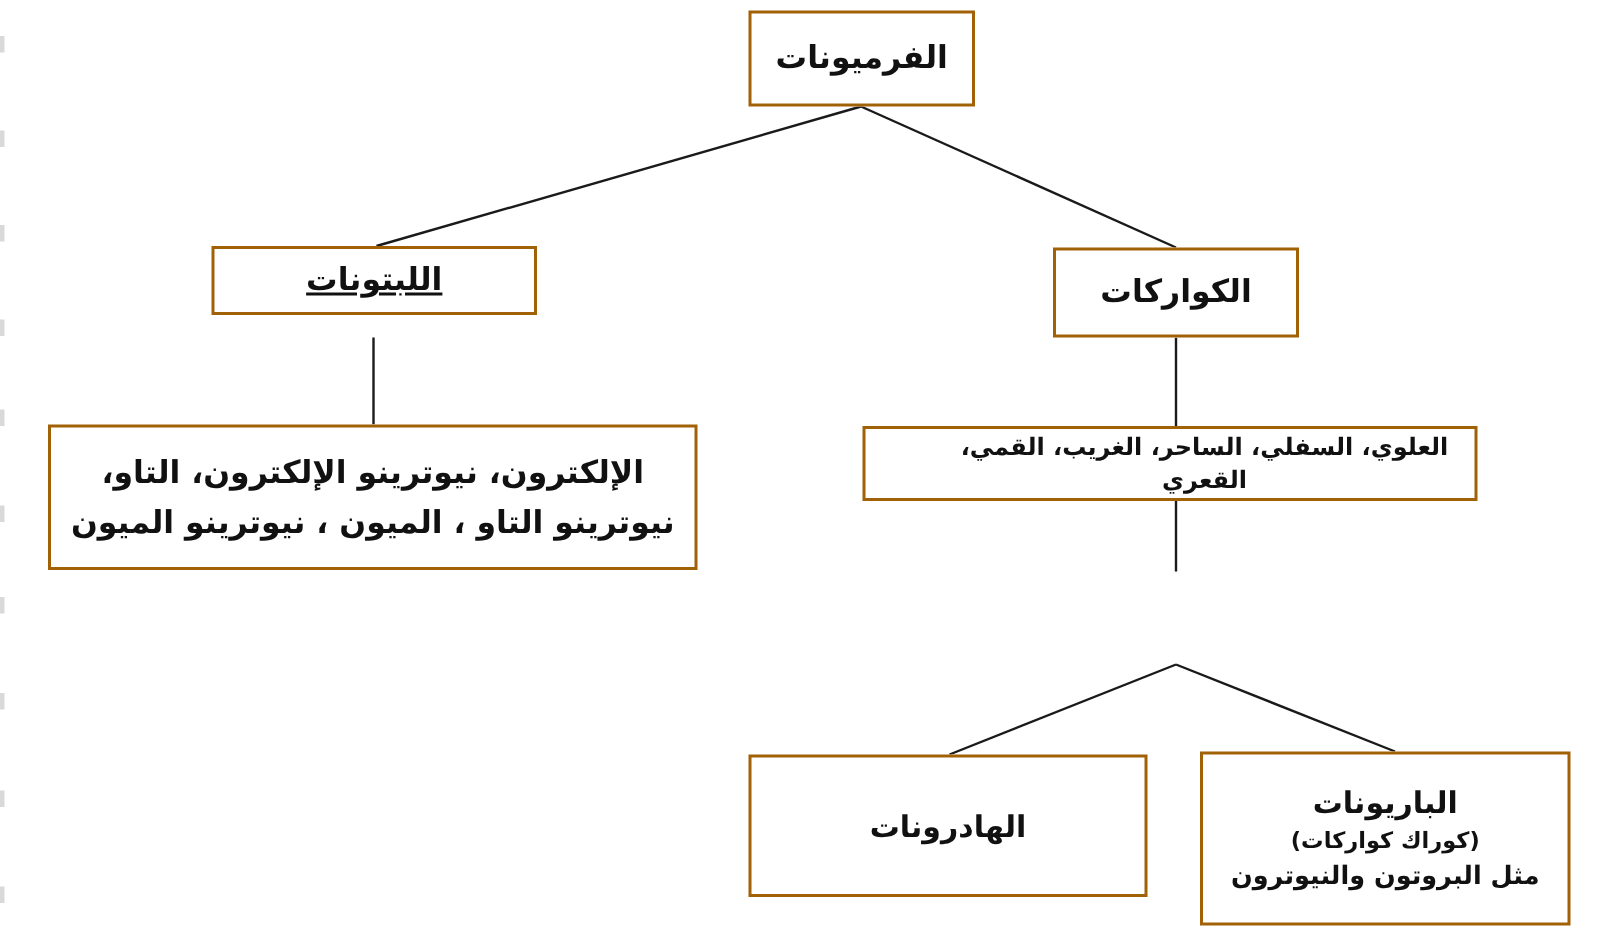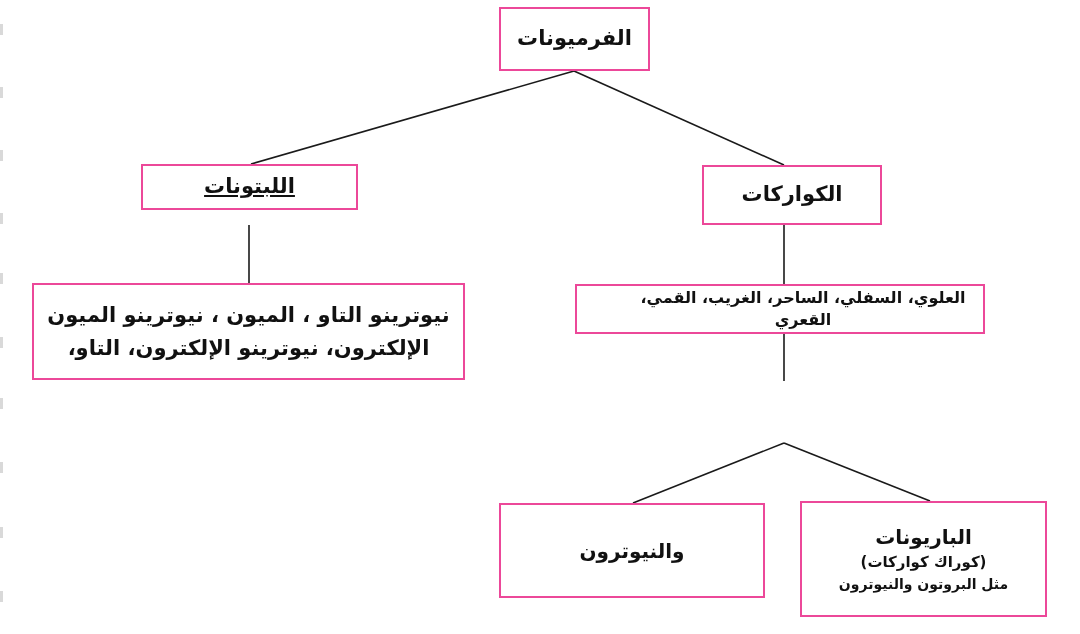--- a/index.html
+++ b/index.html
@@ -16,42 +16,42 @@
 
   .connectors {
     position: absolute;
     left: 0; top: 0;
     width: 1080px; height: 634px;
     pointer-events: none;
   }
 
   .node {
     position: absolute;
-    border: 2px solid #ec4899;
+    border: 2px solid #a16207;
     background: #ffffff;
     display: flex;
     flex-direction: column;
     align-items: center;
     justify-content: center;
     direction: rtl;
     text-align: center;
     color: #111111;
     font-weight: bold;
     line-height: 1.4;
   }
 
   .node .t-lg  { font-size: 21px; }
   .node .t-md  { font-size: 20px; }
   .node .t-sm  { font-size: 16px; margin-left: 46px; }
-  .node .t-note{ font-size: 14px; }
+  .node .t-note{ font-size: 17px; }
   .node .t-paren { font-size: 15px; }
 
   #node-fermions   { left: 499px; top: 7px;   width: 151px; height: 64px; }
   #node-leptons    { left: 141px; top: 164px; width: 217px; height: 46px; text-decoration: underline; }
-  #node-quarks     { left: 702px; top: 165px; width: 180px; height: 60px; }
+  #node-quarks     { left: 702px; top: 165px; width: 164px; height: 60px; }
   #node-lepton-list{ left: 32px;  top: 283px; width: 433px; height: 97px; line-height: 1.55; }
   #node-quark-list { left: 575px; top: 284px; width: 410px; height: 50px; }
   #node-hadrons    { left: 650px; top: 381px; width: 267px; height: 62px; }
   #node-mesons     { left: 499px; top: 503px; width: 266px; height: 95px; }
   #node-baryons    { left: 800px; top: 501px; width: 247px; height: 116px; line-height: 1.45; }
 
   .edge-artifact {
     position: absolute;
     left: 0;
     width: 3px;
@@ -83,31 +83,31 @@
 
   <div class="node" id="node-leptons">
     <span class="t-lg">اللبتونات</span>
   </div>
 
   <div class="node" id="node-quarks">
     <span class="t-lg">الكواركات</span>
   </div>
 
   <div class="node" id="node-lepton-list">
+    <span class="t-lg">الإلكترون، نيوترينو الإلكترون، التاو،</span>
     <span class="t-lg">نيوترينو التاو ، الميون ، نيوترينو الميون</span>
-    <span class="t-lg">الإلكترون، نيوترينو الإلكترون، التاو،</span>
   </div>
 
   <div class="node" id="node-quark-list">
     <span class="t-sm">العلوي، السفلي، الساحر، الغريب، القمي، القعري</span>
   </div>
 
 
   <div class="node" id="node-mesons">
-    <span class="t-md">والنيوترون</span>
+    <span class="t-md">الهادرونات</span>
   </div>
 
   <div class="node" id="node-baryons">
     <span class="t-md">الباريونات</span>
     <span class="t-paren">(كوراك كواركات)</span>
     <span class="t-note">مثل البروتون والنيوترون</span>
   </div>
 
   <div class="edge-artifact" style="top: 24px;"></div>
   <div class="edge-artifact" style="top: 87px;"></div>

